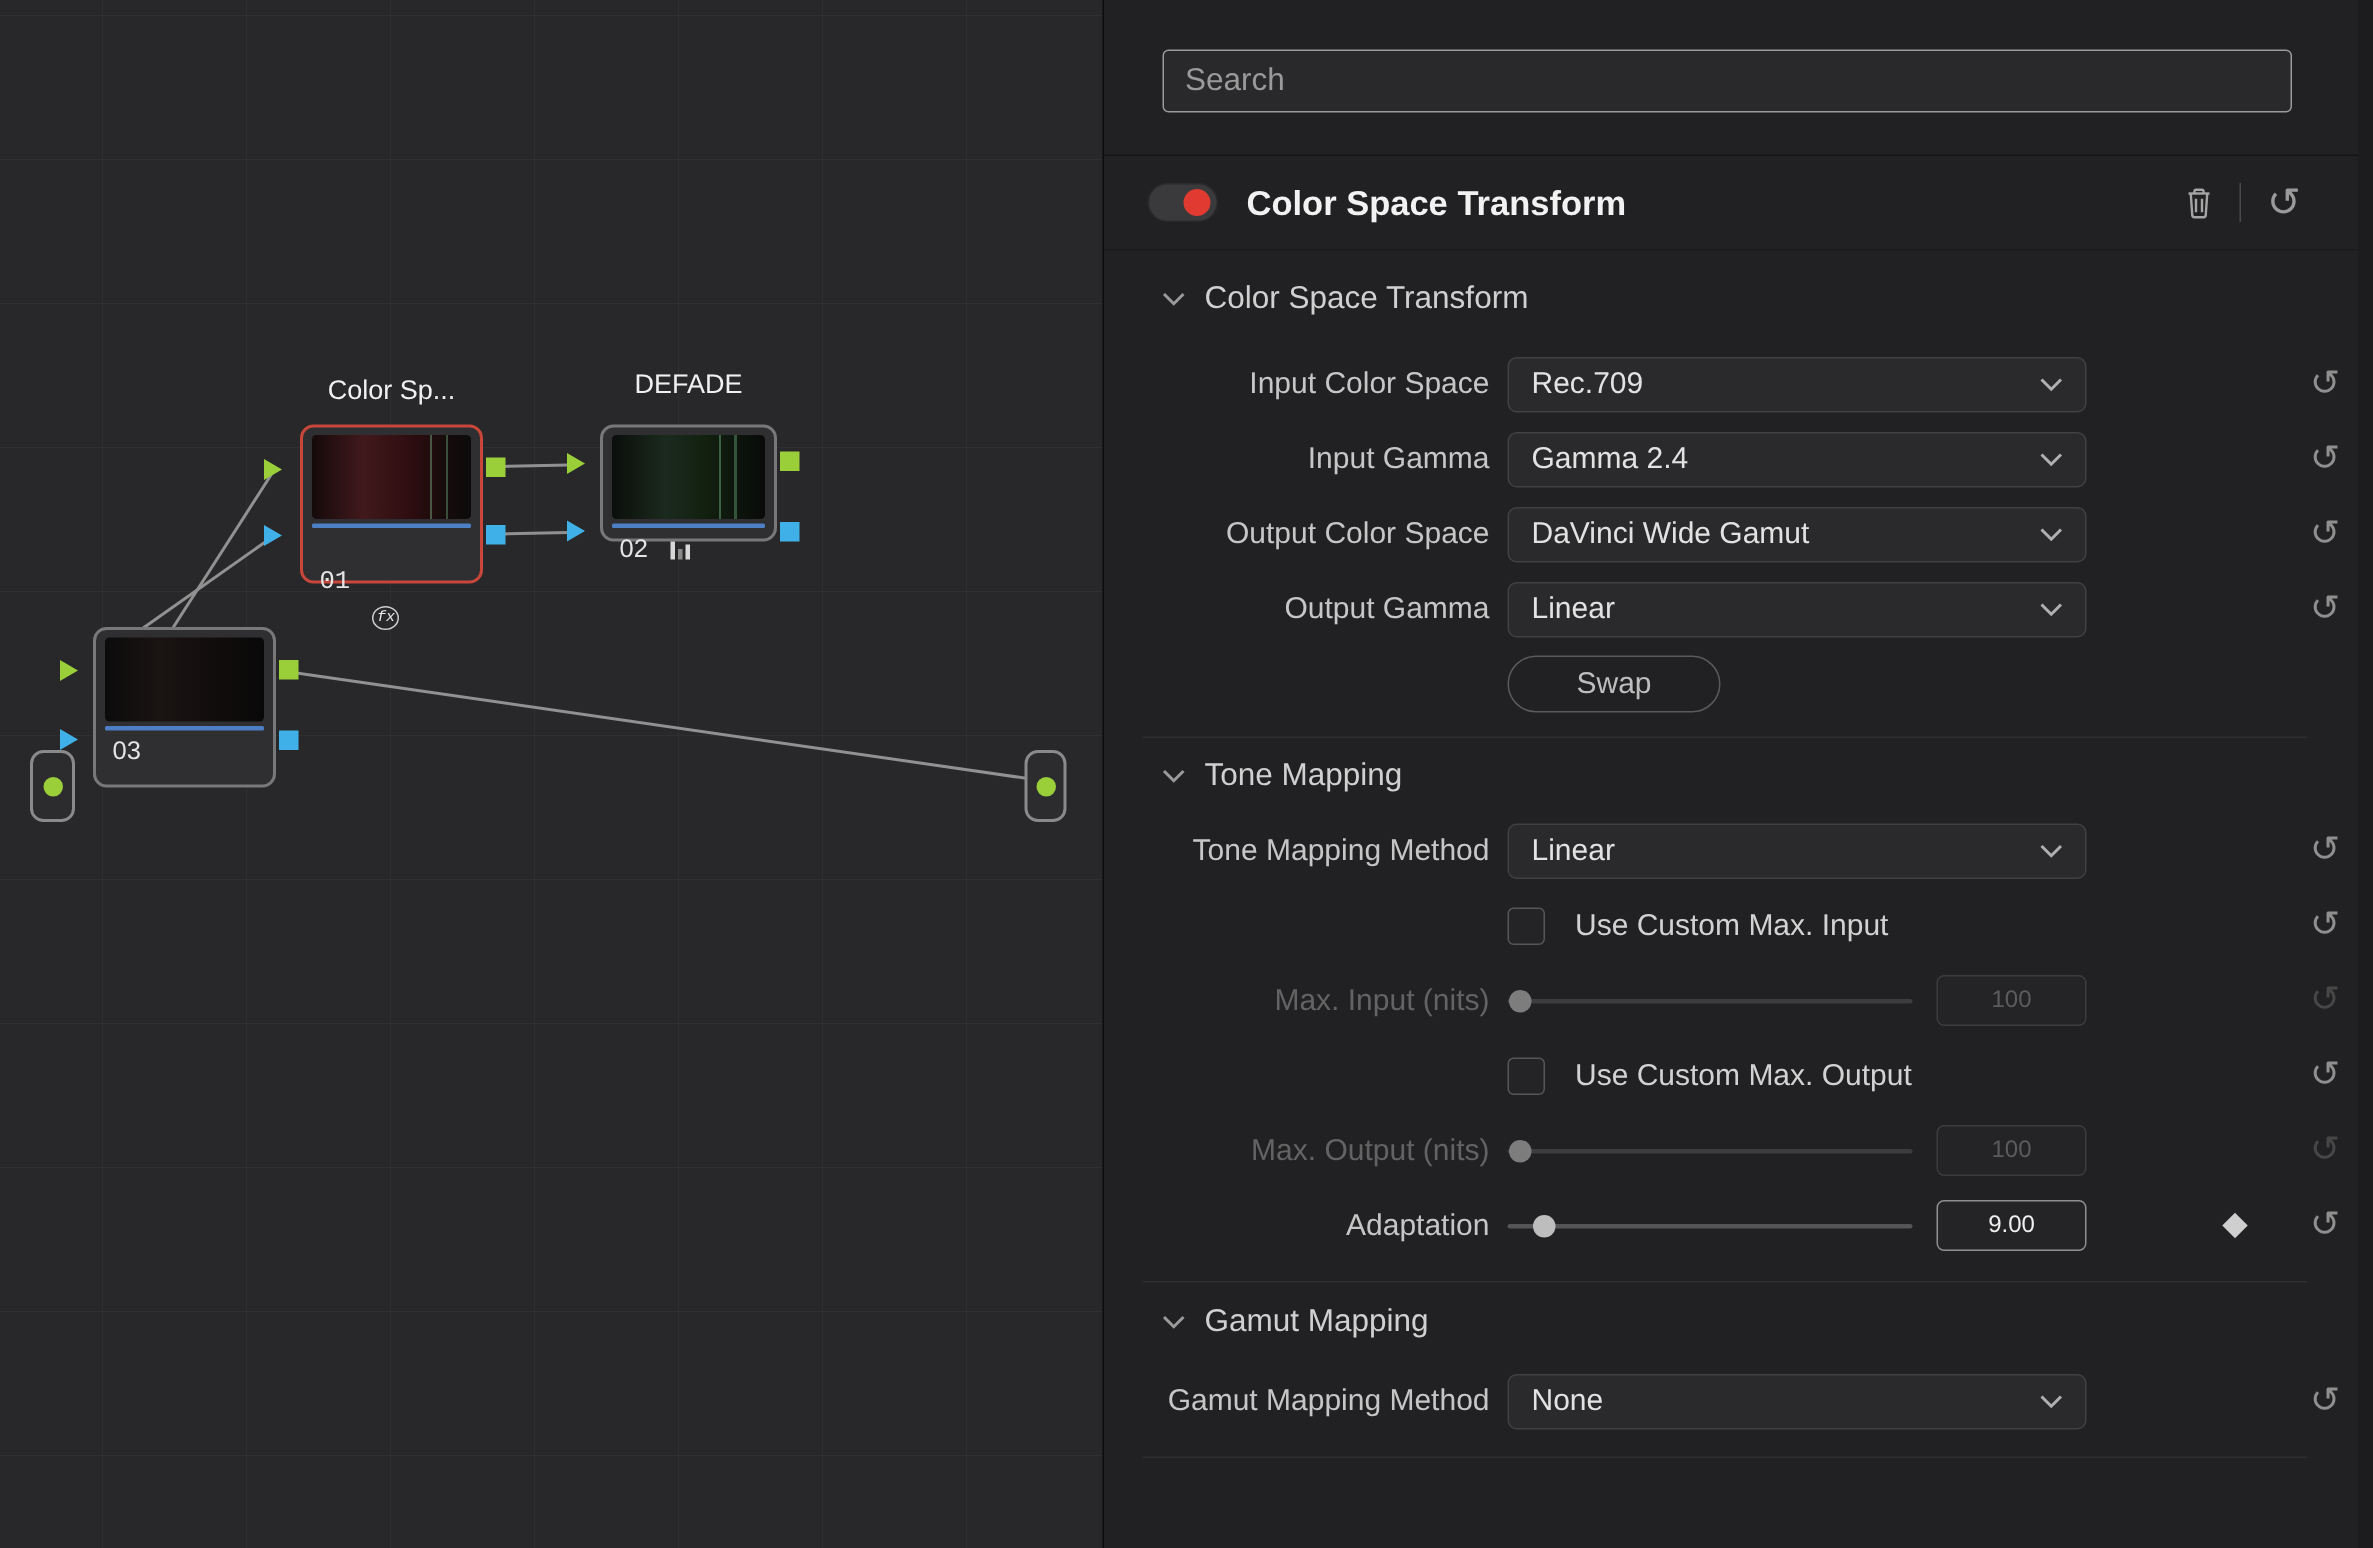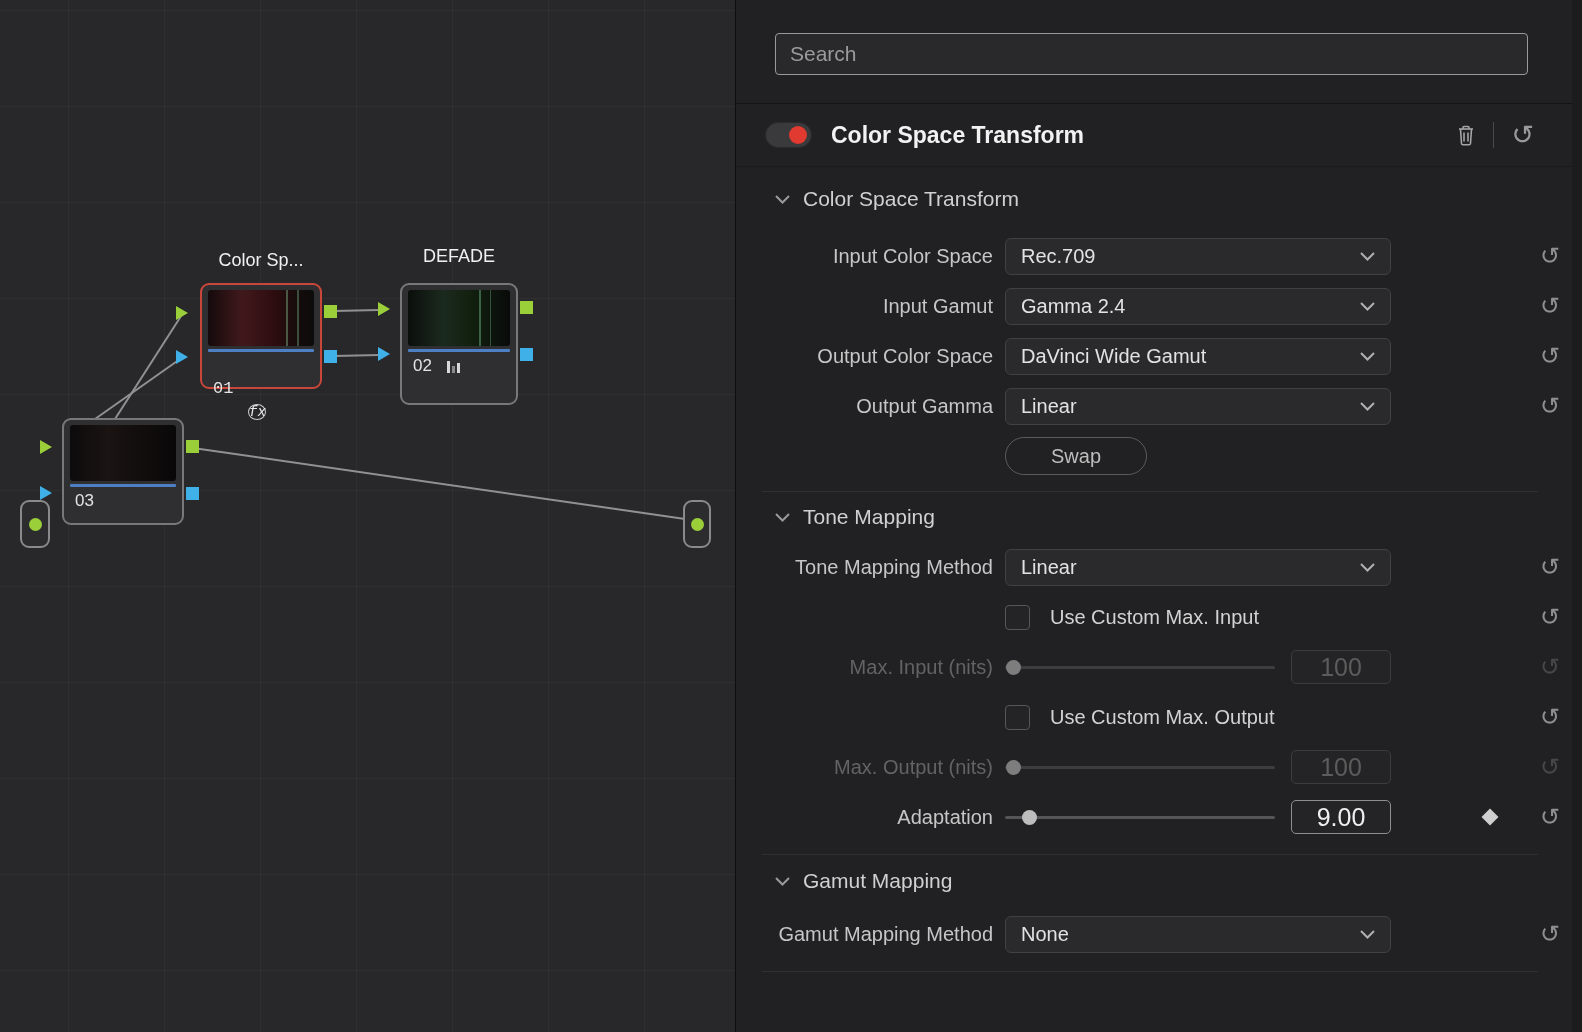--- a/index.html
+++ b/index.html
@@ -35,21 +35,21 @@
     linear-gradient(90deg,#150a0b,#41191c 32%,#2e0d10 62%,#140b0b 86%,#0c0b0b); }
   .thumb2 { background:
     linear-gradient(90deg, rgba(0,0,0,0) 0 70%, rgba(140,230,170,0.35) 70% 71.5%, rgba(0,0,0,0) 71.5% 80%, rgba(140,230,170,0.30) 80% 81.5%, rgba(0,0,0,0) 81.5%),
     linear-gradient(90deg,#0b0e0b,#1b2a1e 35%,#12200f 62%,#0c120c 86%,#090a09); }
   .thumb3 { background: linear-gradient(90deg,#0c0b0b,#1a1413 35%,#120e0d 65%,#090808); }
   .underline { height:3px; margin:3px 6px 0; background:#4d7fc4; border-radius:1px; }
   .badge-row { display:flex; align-items:center; gap:15px; padding:4px 11px 0; font-size:17px; color:#e4e4e4; }
   .fx-icon {
     width:18px; height:16px; border:1px solid #cfcfcf; border-radius:50%;
     display:flex; align-items:center; justify-content:center;
-    font-size:14px; font-style:italic; color:#eaeaea;margin-top:48px;
+    font-size:10px; font-style:italic; color:#eaeaea;margin-top:48px;
   }
   .bars { display:flex; align-items:flex-end; gap:2px; height:13px; }
   .bars i { width:3px; background:#d8d8d8; display:block; }
   .bars i.b1 { height:12px; } .bars i.b2 { height:7px; background:#8a8a8a; } .bars i.b3 { height:10px; }
 
   .tri { position:absolute; width:0; height:0;
          border-top:7px solid transparent; border-bottom:7px solid transparent;
          border-left:12px solid #9bcf3a; }
   .tri.blue { border-left-color:#3fb1e8; }
   .sq { position:absolute; width:13px; height:13px; background:#9bcf3a; }
@@ -104,21 +104,21 @@
   .cb-label { font-size:20px; color:#d2d2d2; }
 
   .slider-control { width:386px; display:flex; align-items:center; }
   .slider { position:relative; flex:1; height:17px; margin-right:16px; }
   .slider .track { position:absolute; left:0; right:0; top:7px; height:3px; background:#555557; border-radius:2px; }
   .slider .knob { position:absolute; top:1px; width:15px; height:15px; border-radius:50%; background:#bdbdbd; margin-left:-7px; }
   .slider.disabled .track { background:#3d3d3f; }
   .slider.disabled .knob { background:#7d7d7d; }
   .valuebox {
     width:100px; height:34px; background:#242426; border:1px solid #3c3c3e; border-radius:5px;
-    display:flex; align-items:center; justify-content:center; font-size:25px; color:#d9d9d9;
+    display:flex; align-items:center; justify-content:center; font-size:16px; color:#d9d9d9;
   }
   .valuebox.disabled { color:#5c5c5c; }
   .valuebox.active { border-color:#8f8f8f; color:#efefef; }
 
   .tail { margin-left:auto; display:flex; align-items:center; }
   .kf-col { width:56px; display:flex; justify-content:center; }
   .reset-col { width:64px; display:flex; justify-content:center; }
   .kf-diamond { width:12px; height:12px; background:#cfcfcf; transform:rotate(45deg); }
 
   .scrollbar { position:absolute; right:0; top:0; width:10px; height:1032px; background:#1c1c1e; }
@@ -148,21 +148,21 @@
       <div class="badge-row">
         <span>01</span>
         <span class="fx-icon">fx</span>
       </div>
     </div>
     <div class="tri" style="left:176px;top:306px"></div>
     <div class="tri blue" style="left:176px;top:350px"></div>
     <div class="sq" style="left:324px;top:305px"></div>
     <div class="sq blue" style="left:324px;top:350px"></div>
 
-    <div class="node" style="left:400px;top:283px;width:118px;height:122px">
+    <div class="node" style="left:400px;top:283px;width:118px;height:78px">
       <div class="thumb thumb2"></div>
       <div class="underline"></div>
       <div class="badge-row">
         <span>02</span>
         <span class="bars">
             <i class="b1"></i>
             <i class="b2"></i>
             <i class="b3"></i>
           </span>
       </div>
@@ -234,21 +234,21 @@
           </svg>
       </div>
       <div class="tail">
           <div class="reset-col">
             <span class="reset-glyph">↺</span>
           </div>
         </div>
     </div>
 
     <div class="row">
-      <div class="row-label">Input Gamut</div>
+      <div class="row-label">Input Gamma</div>
       <div class="dropdown">
         <span>Gamma 2.4</span>
         <svg class="chev" width="15" height="9" viewBox="0 0 15 9">
             <polyline points="1,1 7.5,7.5 14,1" fill="none" stroke="#b0b0b0" stroke-width="2"></polyline>
           </svg>
       </div>
       <div class="tail">
           <div class="reset-col">
             <span class="reset-glyph">↺</span>
           </div>

